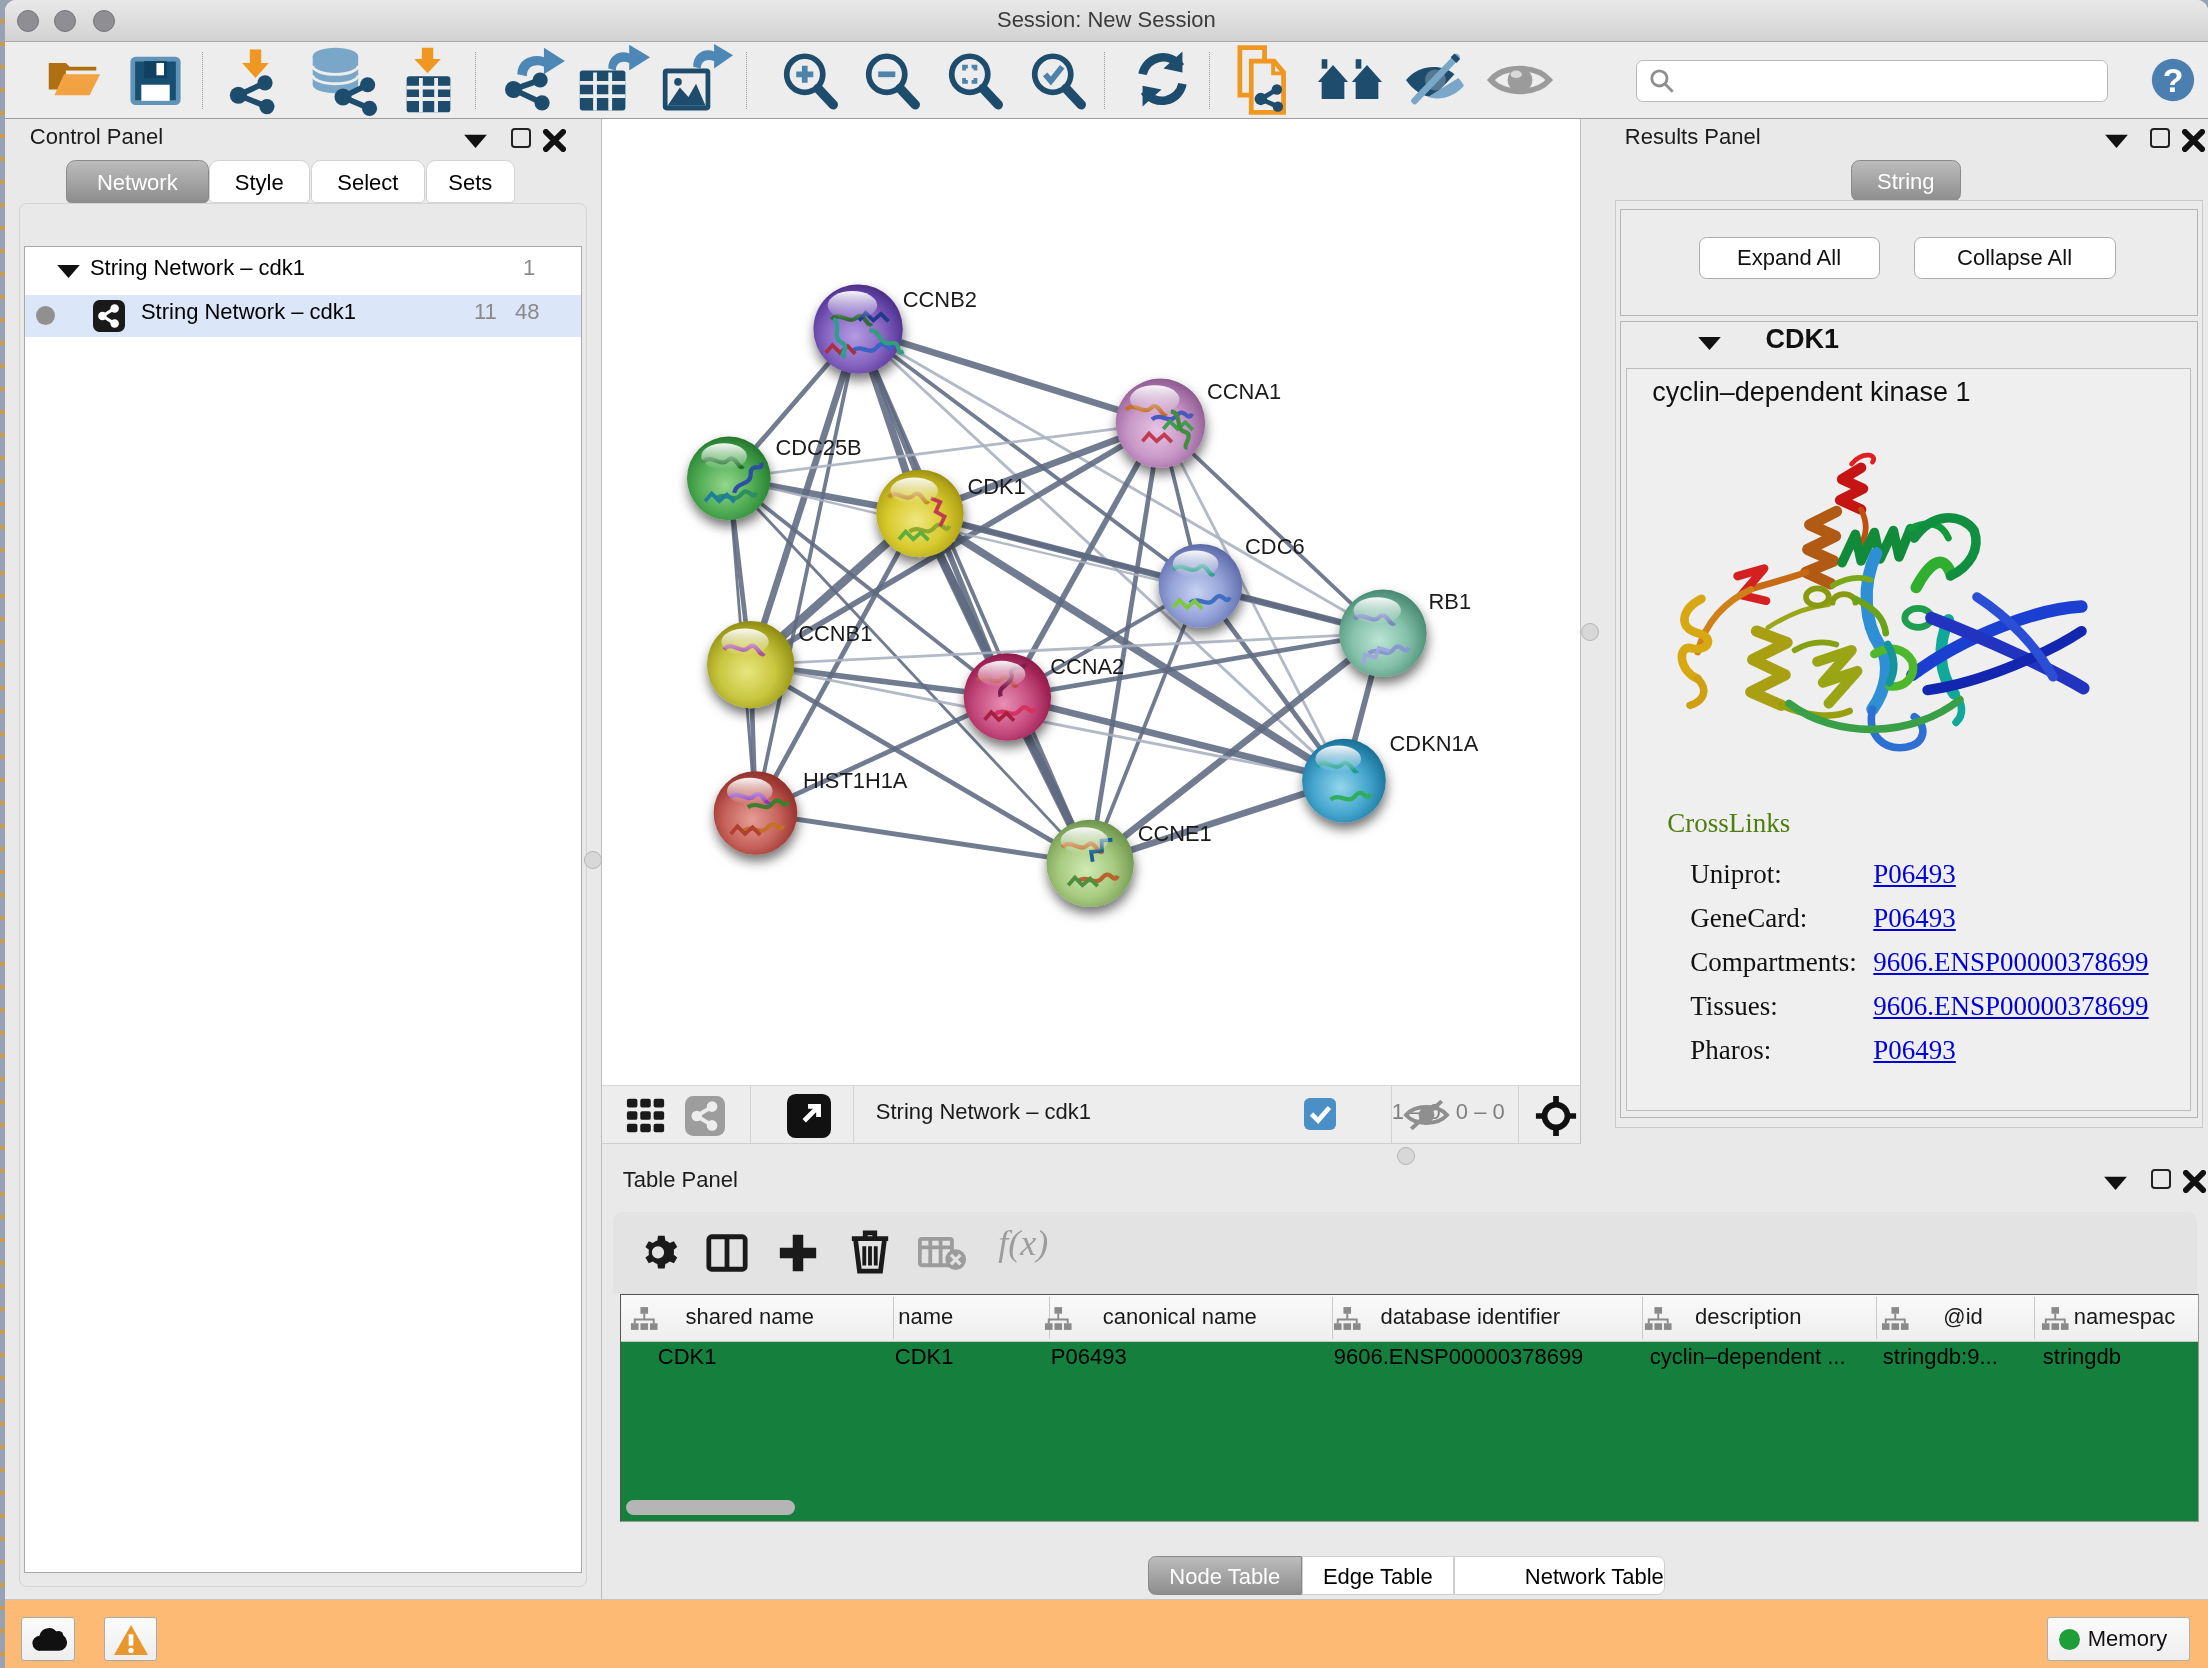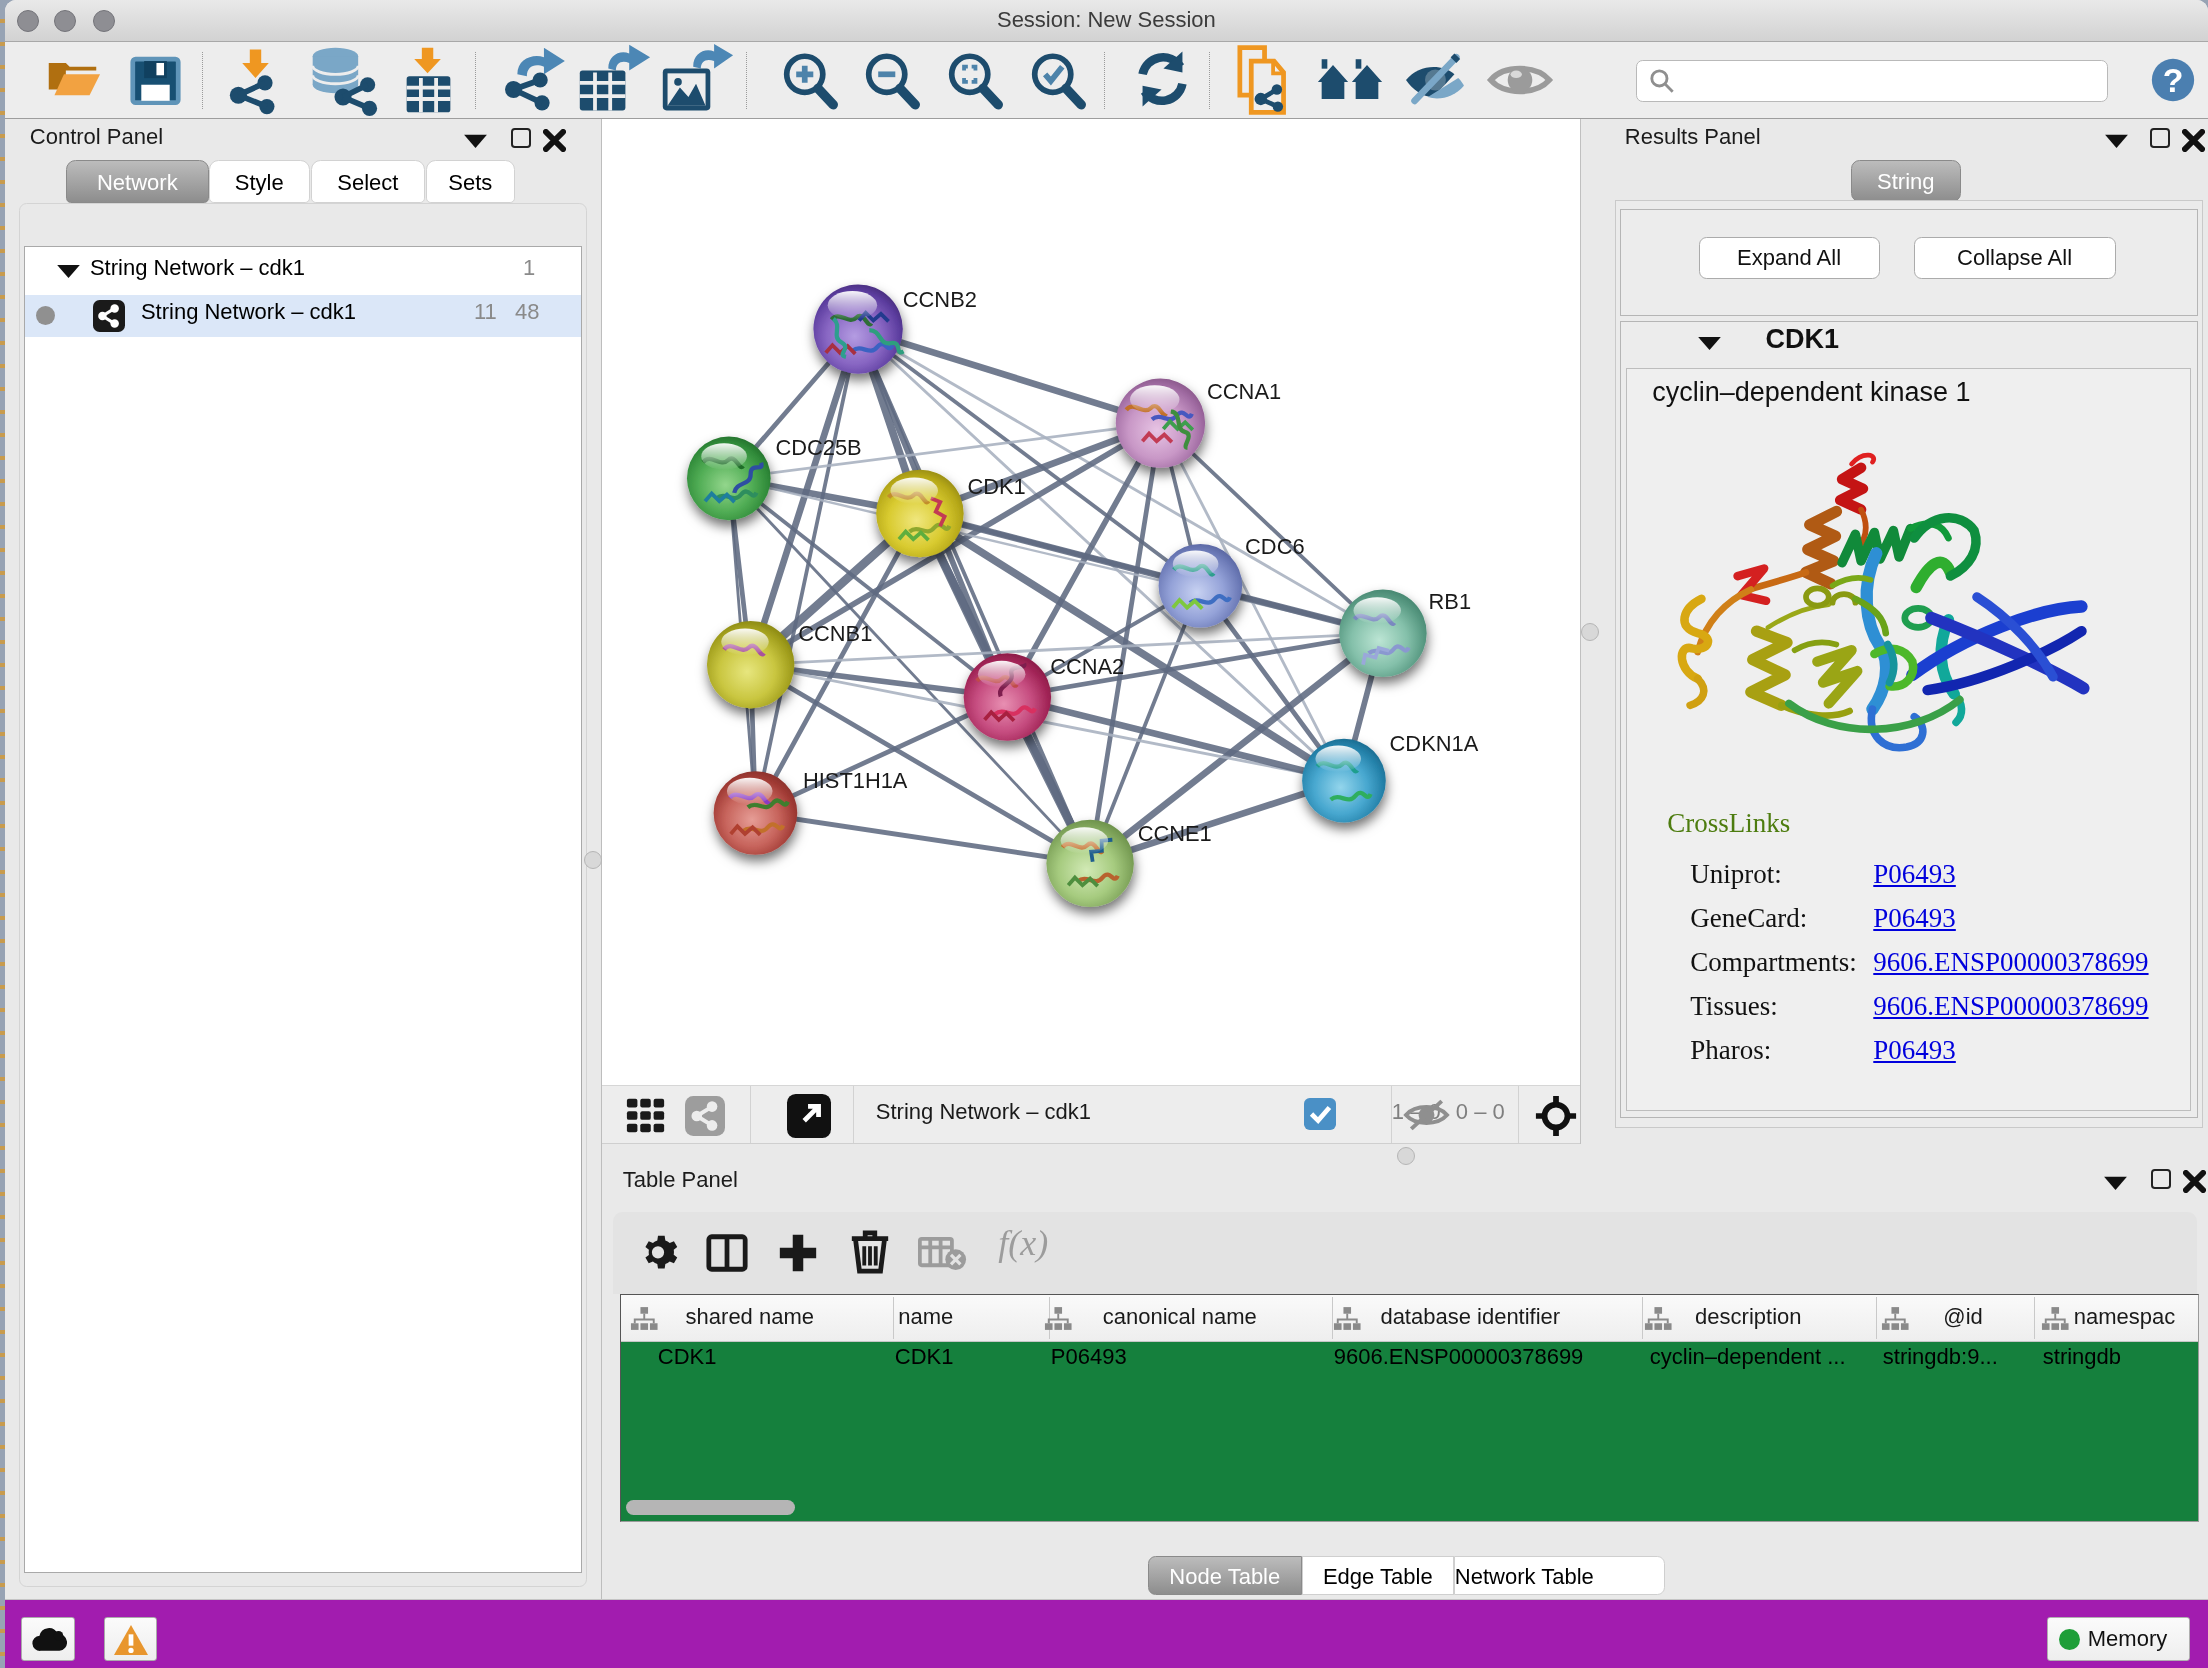--- a/index.html
+++ b/index.html
@@ -36,21 +36,21 @@
   #netview{position:absolute;left:597px;top:118px;width:982px;height:967px;background:#fff;
     border-right:1px solid #c8c8c8;box-sizing:border-box;}
   #nettb{position:absolute;left:597px;top:1085px;width:982px;height:59px;background:#ededed;
     border-top:1px solid #d6d6d6;border-bottom:1px solid #cfcfcf;border-right:1px solid #c8c8c8;box-sizing:border-box;}
   
   #rpanel{position:absolute;left:1575px;top:118px;right:0;bottom:68px;background:#e9e9e9;
      border-left:1px solid #c0c0c0;}
   
   #tpanel{position:absolute;left:597px;top:1144px;right:0;height:457px;background:#e9e9e9;}
   
-  #statusbar{position:absolute;left:0;right:0;bottom:0;height:68px;background:#a21caf;
+  #statusbar{position:absolute;left:0;right:0;bottom:0;height:68px;background:#fdba74;
     border-top:1px solid #c4c4c4;padding-left:16px;}
   .sbtn{position:absolute;top:17px;height:44px;background:linear-gradient(#fbfbfb,#eeeeee);
     border:1px solid #ababab;border-radius:2.9px;box-sizing:border-box;}
 </style>
 </head>
 <body>
 <div id="win">
   <div id="titlebar">
     <div class="tl" style="left:12.4px;"></div>
     <div class="tl" style="left:49px;"></div>
@@ -769,21 +769,21 @@
         <span style="position:absolute;left:430px;top:2.9px;">P06493</span>
         <span style="position:absolute;left:713px;top:2.9px;">9606.ENSP00000378699</span>
         <span style="position:absolute;left:1029px;top:2.9px;">cyclin–dependent ...</span>
         <span style="position:absolute;left:1262px;top:2.9px;">stringdb:9...</span>
         <span style="position:absolute;left:1422px;top:2.9px;">stringdb</span>
       </div>
       <div style="position:absolute;left:5.7px;bottom:5.7px;width:169px;height:15px;background:#b5b5b5;border-radius:7.6px;"></div>
     </div>
     <div style="position:absolute;left:546px;top:412px;width:154px;height:39px;background:linear-gradient(#bcbcbc,#8d8d8d);border:1px solid #8a8a8a;border-radius:7.6px 0 0 7.6px;color:#fff;font-size:22px;text-align:center;line-height:39px;box-sizing:border-box;">Node Table</div>
     <div style="position:absolute;left:700px;top:412px;width:152px;height:39px;background:#fff;border:1px solid #cfcfcf;color:#000;font-size:22px;text-align:center;line-height:39px;box-sizing:border-box;">Edge Table</div>
-    <div style="position:absolute;left:852px;top:412px;width:211px;height:39px;background:#fff;border:1px solid #cfcfcf;border-radius:0 7.6px 7.6px 0;color:#000;font-size:22px;text-align:left;line-height:39px;box-sizing:border-box;">Network Table</div>
+    <div style="position:absolute;left:852px;top:412px;width:211px;height:39px;background:#fff;border:1px solid #cfcfcf;border-radius:0 7.6px 7.6px 0;color:#000;font-size:22px;text-align:right;line-height:39px;box-sizing:border-box;">Network Table</div>
   </div>
   <div id="statusbar">
     <div class="sbtn" style="left:16px;width:54px;">
       <svg style="position:absolute;left:9.5px;top:7.6px;" width="36" height="27" viewBox="0 0 38 28">
         <path d="M10 26 A8 8 0 0 1 9 10 A10 10 0 0 1 28 8 A7 7 0 0 1 30 26 Z" fill="#111"></path>
         <circle cx="29" cy="10" r="5" fill="#111"></circle>
       </svg>
     </div>
     <div class="sbtn" style="left:99px;width:53px;">
       <svg style="position:absolute;left:7.6px;top:4.8px;" width="38" height="34" viewBox="0 0 40 36">

